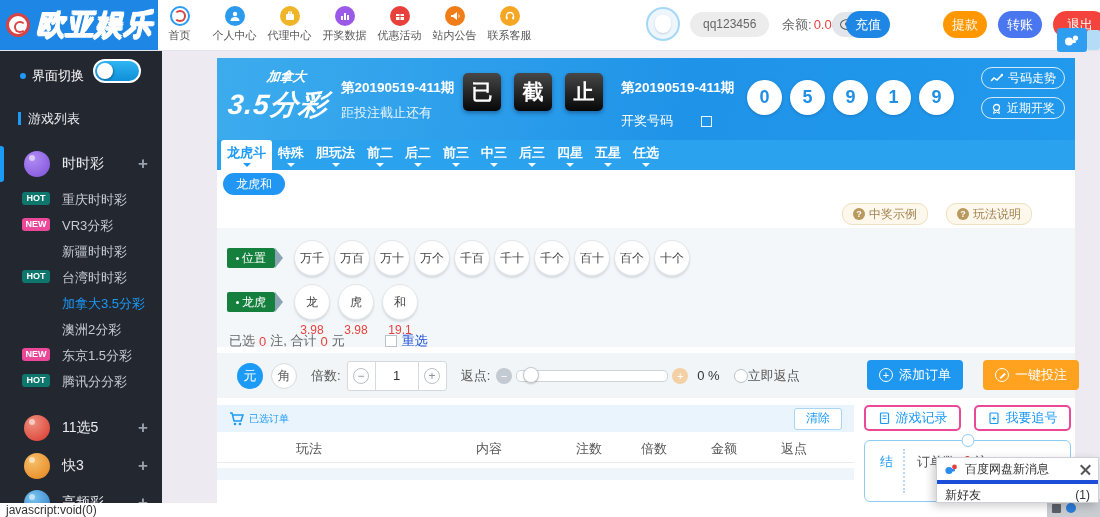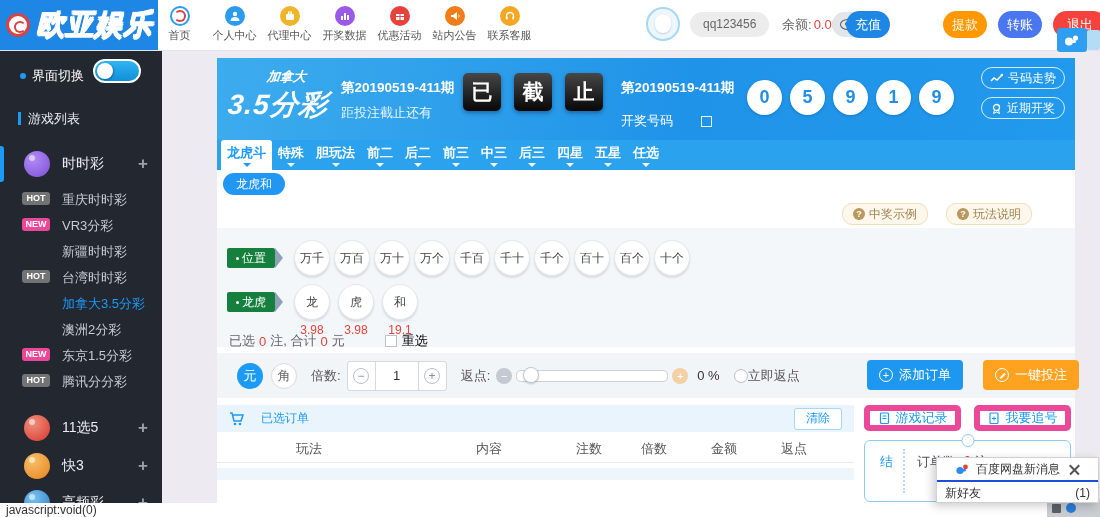--- a/index.html
+++ b/index.html
@@ -38,21 +38,21 @@
   .sb-secbar{position:absolute;left:18px;top:62px;width:3px;height:13px;background:#1b9af7}
   .sb-sectitle{position:absolute;left:28px;top:60px;font-size:13px;color:#e8ebf0}
   .side-ind{position:absolute;left:0;top:96px;width:4px;height:36px;background:#1b9af7;border-radius:0 3px 3px 0}
   .srow{position:absolute;left:0;width:162px;height:26px;cursor:pointer}
   .srow .ilabel{position:absolute;left:62px;top:5px;font-size:13px;color:#c6cbd3;white-space:nowrap}
   .srow.group{height:36px}
   .srow.group .ilabel{top:9px;font-size:14px;color:#e9ecf1}
   .srow .plus{position:absolute;left:138px;top:4px;font-size:17px;color:#9aa1ab;font-weight:bold}
   .srow.group .plus{top:8px}
   .badge{position:absolute;left:22px;top:6px;width:28px;height:13px;border-radius:3px;color:#fff;font-size:9px;font-weight:bold;text-align:center;line-height:13px}
-  .badge.hot{background:#737373}
+  .badge.hot{background:#0f766e}
   .badge.new{background:#ec4899}
   .ball{position:absolute;left:24px;top:5px;width:26px;height:26px;border-radius:50%;}
   .ball::after{content:"";position:absolute;left:5px;top:4px;width:6px;height:6px;border-radius:50%;background:rgba(255,255,255,.55)}
   .ball.purple{background:radial-gradient(circle at 35% 30%,#b18cf5,#7c4fd8)}
   .ball.red{background:radial-gradient(circle at 35% 30%,#f0907e,#d8362c)}
   .ball.orange{background:radial-gradient(circle at 35% 30%,#f5c06a,#e8821a)}
   .ball.blue{background:radial-gradient(circle at 35% 30%,#7ac4ee,#2979c8)}
   .sel .ilabel{color:#1b9af7 !important}
   
   .main{position:absolute;left:217px;top:58px;width:858px;height:445px;background:#fff;z-index:4}
@@ -94,21 +94,21 @@
   .prow2{position:absolute;left:10px;top:56px;display:flex;align-items:flex-start}
   .prow2 .ptag{margin-top:8px}
   .ccirc{width:36px;height:36px;border-radius:50%;background:#fff;border:1px solid #e3e6e9;box-sizing:border-box;box-shadow:0 2px 2px rgba(150,160,170,.3);color:#444;font-size:12px;display:flex;align-items:center;justify-content:center;cursor:pointer}
   .circles{display:flex;gap:4px;margin-left:19px}
   .opts{display:flex;gap:8px;margin-left:19px}
   .opt{display:flex;flex-direction:column;align-items:center;width:36px}
   .odds{font-size:12px;color:#e8413c;margin-top:3px}
   .prow3{position:absolute;left:12px;top:104px;display:flex;align-items:center;font-size:13px;color:#666}
   .prow3 .num{color:#e8413c;margin:0 4px}
   .chk{width:10px;height:10px;border:1px solid #b9c2c9;background:#fff;margin-left:40px;cursor:pointer}
-  .relink{color:#000000;margin-left:5px;cursor:pointer}
+  .relink{color:#1d4ed8;margin-left:5px;cursor:pointer}
   
   .controls{position:absolute;left:0;top:295px;width:858px;height:45px;background:#f1f5f8;display:flex;align-items:center;padding-left:20px;box-sizing:border-box;font-size:13px;color:#555}
   .ucirc{width:26px;height:26px;border-radius:50%;display:flex;align-items:center;justify-content:center;font-size:13px;cursor:pointer}
   .ucirc.on{background:#1b9af7;color:#fff}
   .ucirc.off{background:#fff;border:1px solid #d8dcdf;box-sizing:border-box;color:#666;margin-left:8px}
   .lab{margin-left:14px}
   .stepper{margin-left:6px;height:28px;background:#fff;border:1px solid #d5dade;border-radius:3px;display:flex;align-items:center}
   .stepbtn{width:27px;height:28px;display:flex;align-items:center;justify-content:center;cursor:pointer}
   .scirc{width:16px;height:16px;border-radius:50%;border:1px solid #b9c0c6;color:#8a9097;font-size:12px;line-height:14px;text-align:center;box-sizing:border-box}
   .mult-input{width:44px;height:28px;border:none;border-left:1px solid #d5dade;border-right:1px solid #d5dade;text-align:center;font-size:13px;color:#333;outline:none;box-sizing:border-box;font-family:inherit}
@@ -119,37 +119,37 @@
   .knob{position:absolute;left:6px;top:-4px;width:16px;height:16px;border-radius:50%;background:#fff;border:1px solid #c2c9cf;box-sizing:border-box;box-shadow:0 1px 2px rgba(0,0,0,.2);cursor:grab}
   .pct{margin-left:9px;color:#333}
   .radio{width:14px;height:14px;border-radius:50%;border:1px solid #b9c2c9;background:#fff;margin-left:14px;box-sizing:border-box;cursor:pointer}
   .rlab{}
   .bigbtn{position:absolute;top:7px;width:96px;height:30px;border-radius:4px;color:#fff;font-size:13px;display:flex;align-items:center;justify-content:center;gap:6px;cursor:pointer}
   .bigbtn .oc{width:14px;height:14px;border-radius:50%;border:1px solid #fff;font-size:11px;line-height:13px;text-align:center;box-sizing:border-box}
   .penbar{display:block;width:7px;height:1.5px;background:#fff;transform:rotate(-45deg);margin:5.5px auto}
   
   .orders{position:absolute;left:0;top:347px;width:637px;height:98px}
   .ohead{height:27px;background:#e9f4fd;display:flex;align-items:center;padding:0 12px}
-  .otitle{color:#1b9af7;font-size:12px;margin-left:16px}
+  .otitle{color:#1b9af7;font-size:10px;margin-left:4px}
   .clearbtn{margin-left:auto;width:46px;height:20px;background:#fff;border:1px solid #a8d6f5;border-radius:3px;color:#1b9af7;font-size:12px;display:flex;align-items:center;justify-content:center;cursor:pointer}
   .othead{height:30px;position:relative;border-bottom:1px solid #ebebeb}
   .och{position:absolute;top:8px;transform:translateX(-50%);font-size:13px;color:#555}
   .ozebra{position:absolute;left:0;top:63px;width:637px;height:12px;background:#eef6fb}
   
   .sidebtns{position:absolute;left:647px;top:347px;width:211px;height:98px}
-  .wbtn{position:absolute;top:0;width:97px;height:26px;background:#fff;border:6px solid #ec4899;border-radius:5px;color:#1b9af7;font-size:13px;display:flex;align-items:center;justify-content:center;gap:6px;box-sizing:border-box;cursor:pointer}
+  .wbtn{position:absolute;top:0;width:97px;height:26px;background:#fff;border:2px solid #ec4899;border-radius:5px;color:#1b9af7;font-size:13px;display:flex;align-items:center;justify-content:center;gap:6px;box-sizing:border-box;cursor:pointer}
   .settle{position:absolute;left:0;top:35px;width:207px;height:62px;background:#fff;border:1px solid #8ecbf2;border-radius:6px;box-sizing:border-box}
   .settle::before{content:"";position:absolute;left:50%;top:-7px;transform:translateX(-50%);width:11px;height:11px;border-radius:50%;background:#fff;border:1px solid #8ecbf2}
   .settle .schar{position:absolute;left:15px;top:12px;font-size:13px;color:#1b9af7}
   .settle .dots{position:absolute;left:38px;top:8px;height:44px;border-left:2px dotted #bcd9ef}
   .settle .cnt{position:absolute;left:52px;top:12px;font-size:13px;color:#555;display:flex}
   .settle .cnt .num{color:#e8413c;margin:0 4px}
   
   .popup{position:absolute;left:936px;top:457px;width:163px;height:46px;background:#fff;border:1px solid #cdd0d4;box-shadow:-3px 3px 9px rgba(0,0,0,.2);z-index:60;box-sizing:border-box}
-  .phead{height:22px;display:flex;align-items:center;padding:0 18px;gap:6px;border-bottom:2px solid #1d4ed8}
+  .phead{height:22px;display:flex;align-items:center;padding:0 7px;gap:6px;border-bottom:4px solid #1d4ed8}
   .ptitle{font-size:12px;color:#333}
   .pclose{margin-left:auto;width:11px;height:11px;position:relative;cursor:pointer}
   .pclose::before,.pclose::after{content:"";position:absolute;left:-1px;top:5px;width:13px;height:1.5px;background:#555}
   .pclose::before{transform:rotate(45deg)}
   .pclose::after{transform:rotate(-45deg)}
   .prowline{height:22px;display:flex;align-items:center;padding:0 8px;font-size:12px;color:#333;cursor:pointer}
   .prowline .pv{margin-left:auto}
   .taskbar{position:absolute;left:1047px;top:499px;width:53px;height:18px;background:#c9cdd2;z-index:55;display:flex;align-items:center;gap:5px;padding-left:5px;box-sizing:border-box}
   .tico1{width:9px;height:9px;background:#5a6068;border-radius:1px;cursor:pointer}
   .tico2{width:10px;height:10px;background:#2b7cd8;border-radius:50%;cursor:pointer}

